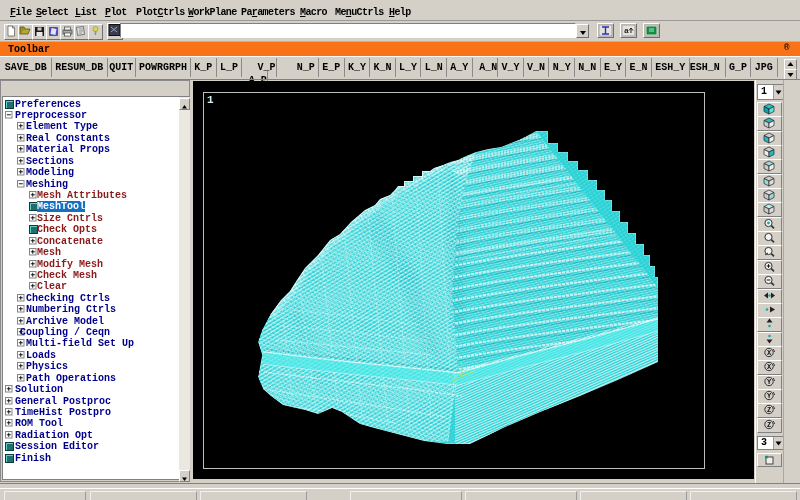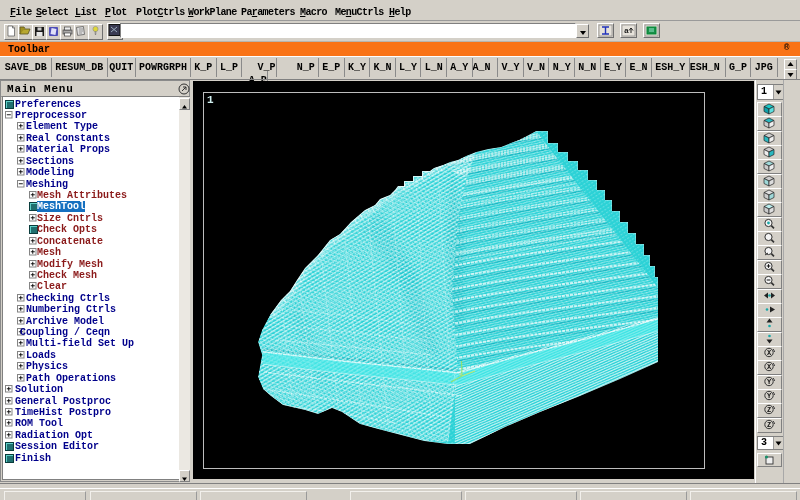--- a/index.html
+++ b/index.html
@@ -100,48 +100,41 @@
     <div style="position:absolute;left:216.6px;top:1px;width:24.6px;height:19px;border-right:1px solid #8a8a8a;color:#000;text-align:center;line-height:19px;overflow:hidden">L_P</div>
     <div style="position:absolute;left:242.2px;top:14px;width:24.6px;height:19px;border-right:1px solid #8a8a8a;color:#000;text-align:right;line-height:19px;overflow:hidden">A_P</div>
     <div style="position:absolute;left:251px;top:1px;width:24.6px;height:19px;border-right:1px solid #8a8a8a;color:#000;text-align:right;line-height:19px;overflow:hidden">V_P</div>
     <div style="position:absolute;left:293.4px;top:1px;width:24.6px;height:19px;border-right:1px solid #8a8a8a;color:#000;text-align:center;line-height:19px;overflow:hidden">N_P</div>
     <div style="position:absolute;left:319.0px;top:1px;width:24.6px;height:19px;border-right:1px solid #8a8a8a;color:#000;text-align:center;line-height:19px;overflow:hidden">E_P</div>
     <div style="position:absolute;left:344.6px;top:1px;width:24.6px;height:19px;border-right:1px solid #8a8a8a;color:#000;text-align:center;line-height:19px;overflow:hidden">K_Y</div>
     <div style="position:absolute;left:370.2px;top:1px;width:24.6px;height:19px;border-right:1px solid #8a8a8a;color:#000;text-align:center;line-height:19px;overflow:hidden">K_N</div>
     <div style="position:absolute;left:395.8px;top:1px;width:24.6px;height:19px;border-right:1px solid #8a8a8a;color:#000;text-align:center;line-height:19px;overflow:hidden">L_Y</div>
     <div style="position:absolute;left:421.4px;top:1px;width:24.6px;height:19px;border-right:1px solid #8a8a8a;color:#000;text-align:center;line-height:19px;overflow:hidden">L_N</div>
     <div style="position:absolute;left:447.0px;top:1px;width:24.6px;height:19px;border-right:1px solid #8a8a8a;color:#000;text-align:center;line-height:19px;overflow:hidden">A_Y</div>
-    <div style="position:absolute;left:472.6px;top:1px;width:24.6px;height:19px;border-right:1px solid #8a8a8a;color:#000;text-align:left;line-height:19px;overflow:hidden">A_N</div>
+    <div style="position:absolute;left:472.6px;top:1px;width:24.6px;height:19px;border-right:1px solid #8a8a8a;color:#000;text-align:right;line-height:19px;overflow:hidden">A_N</div>
     <div style="position:absolute;left:498.2px;top:1px;width:24.6px;height:19px;border-right:1px solid #8a8a8a;color:#000;text-align:center;line-height:19px;overflow:hidden">V_Y</div>
     <div style="position:absolute;left:523.8px;top:1px;width:24.6px;height:19px;border-right:1px solid #8a8a8a;color:#000;text-align:center;line-height:19px;overflow:hidden">V_N</div>
     <div style="position:absolute;left:549.4px;top:1px;width:24.6px;height:19px;border-right:1px solid #8a8a8a;color:#000;text-align:center;line-height:19px;overflow:hidden">N_Y</div>
     <div style="position:absolute;left:575.0px;top:1px;width:24.6px;height:19px;border-right:1px solid #8a8a8a;color:#000;text-align:center;line-height:19px;overflow:hidden">N_N</div>
     <div style="position:absolute;left:600.6px;top:1px;width:24.6px;height:19px;border-right:1px solid #8a8a8a;color:#000;text-align:center;line-height:19px;overflow:hidden">E_Y</div>
     <div style="position:absolute;left:626.2px;top:1px;width:24.6px;height:19px;border-right:1px solid #8a8a8a;color:#000;text-align:center;line-height:19px;overflow:hidden">E_N</div>
     <div style="position:absolute;left:651.8px;top:1px;width:37.0px;height:19px;border-right:1px solid #8a8a8a;color:#000;text-align:center;line-height:19px;overflow:hidden">ESH_Y</div>
     <div style="position:absolute;left:689.8px;top:1px;width:35.5px;height:19px;border-right:1px solid #8a8a8a;color:#000;text-align:left;line-height:19px;overflow:hidden">ESH_N</div>
     <div style="position:absolute;left:726.3px;top:1px;width:23.5px;height:19px;border-right:1px solid #8a8a8a;color:#000;text-align:center;line-height:19px;overflow:hidden">G_P</div>
     <div style="position:absolute;left:750.8px;top:1px;width:26.0px;height:19px;border-right:1px solid #8a8a8a;color:#000;text-align:center;line-height:19px;overflow:hidden">JPG</div>
   <div style="position:absolute;left:784px;top:2px;width:11px;height:9px;background:#d4d0c8;border:1px solid #fff;border-right-color:#808080;border-bottom-color:#808080"><svg width="11" height="9">
         <polygon points="5.5,2 8.5,6 2.5,6" fill="#000"></polygon>
       </svg></div>
   <div style="position:absolute;left:784px;top:12px;width:11px;height:9px;background:#d4d0c8;border:1px solid #fff;border-right-color:#808080;border-bottom-color:#808080"><svg width="11" height="9">
         <polygon points="2.5,3 8.5,3 5.5,7" fill="#000"></polygon>
       </svg></div>
 </div>
 <div style="position:absolute;left:0;top:79px;width:800px;height:1px;background:#808080"></div>
 <div style="position:absolute;left:0;top:80px;width:192px;height:403px;background:#d4d0c8">
   <div style="position:absolute;left:0;top:0;width:190px;height:402px;border:1px solid #8a8a8a;box-sizing:border-box"></div>
-  <div style="position:absolute;left:1px;top:1px;width:188px;height:15px;border-bottom:1px solid #9a9a9a">
-    <span style="position:absolute;left:6px;top:2px;font-size:11px;letter-spacing:0.8px;color:#000">Main Menu</span>
-    <svg width="12" height="12" style="position:absolute;left:177px;top:2px">
-        <circle cx="6" cy="6" r="5" fill="none" stroke="#333" stroke-width="1"></circle>
-        <path d="M4,8 L8,4 M8,4 h-3 M8,4 v3" stroke="#333" stroke-width="1" fill="none"></path>
-      </svg>
-  </div>
   <div style="position:absolute;left:2px;top:16px;width:176px;height:382px;background:#fff;border:1px solid #808080;border-right:none"></div>
   <div style="position:absolute;left:179px;top:16px;width:11px;height:384px;background:#ebe8e2;border-top:1px solid #808080">
      <div style="position:absolute;left:0px;top:1px;width:9px;height:10px;background:#d4d0c8;border:1px solid #fff;border-right-color:#808080;border-bottom-color:#808080"><svg width="9" height="10">
           <polygon points="4.5,3 7,6.5 2,6.5" fill="#000"></polygon>
         </svg></div>
      <div style="position:absolute;left:0px;top:373px;width:9px;height:10px;background:#d4d0c8;border:1px solid #fff;border-right-color:#808080;border-bottom-color:#808080"><svg width="9" height="10">
           <polygon points="2,3.5 7,3.5 4.5,7" fill="#000"></polygon>
         </svg></div>
   </div>
 </div>

